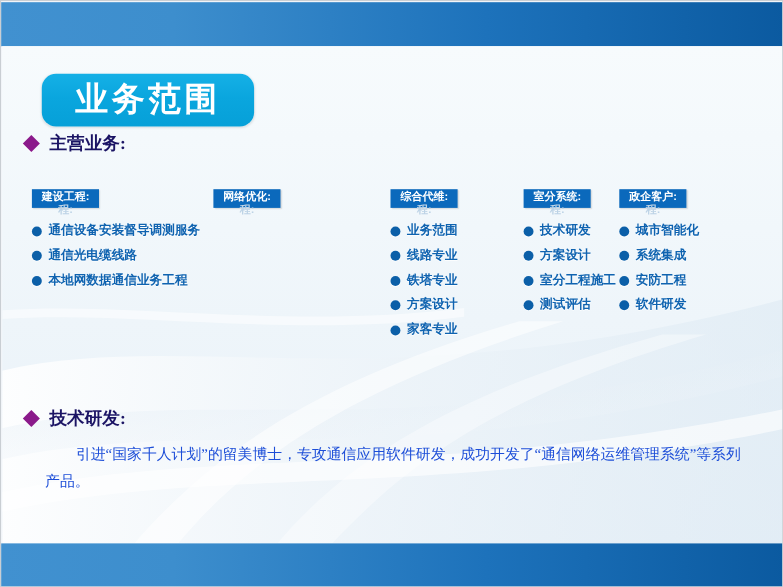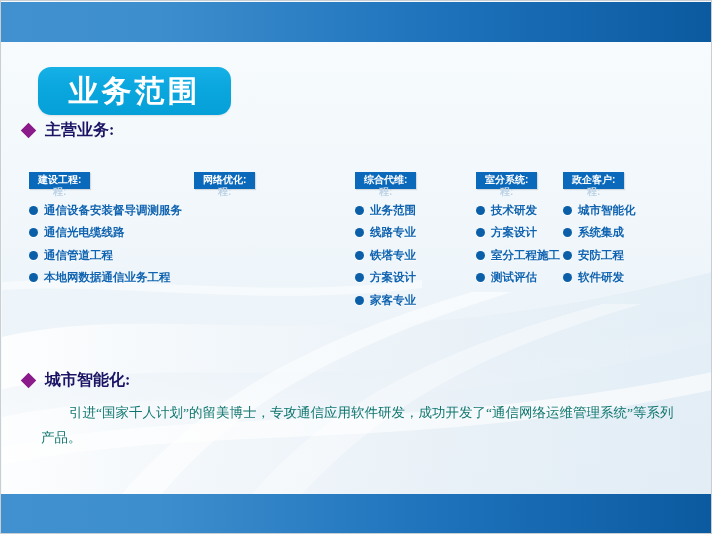--- a/index.html
+++ b/index.html
@@ -113,21 +113,21 @@
   #col-0{left:28px;}
   #col-1{left:193px;}
   #col-2{left:354px;}
   #col-3{left:475px;}
   #col-4{left:562px;}
 
   
   #rd-paragraph{
     position:absolute;left:40px;top:400px;width:645px;
     font-family:"Liberation Serif","DejaVu Serif",serif;
-    font-size:13.5px;color:#0f766e;line-height:1.85;
+    font-size:13.5px;color:#1d4ed8;line-height:1.85;
     text-indent:28px;z-index:4;
   }
 </style>
 </head>
 <body>
 
 <div id="slide">
 
   <div class="band top"></div>
 
@@ -172,24 +172,20 @@
         <li>
             <span class="bullet"></span>
             <span class="item-label">通信设备安装督导调测服务</span>
           </li>
         <li>
             <span class="bullet"></span>
             <span class="item-label">通信光电缆线路</span>
           </li>
         <li>
             <span class="bullet"></span>
-            <span class="item-label">通信管道工程</span>
-          </li>
-        <li>
-            <span class="bullet"></span>
             <span class="item-label">本地网数据通信业务工程</span>
           </li>
       </ul>
     </div>
 
     <div class="col" id="col-1">
       <div class="col-head">
         <span>网络优化:</span>
         <span class="ghost">程:</span>
       </div>
@@ -271,19 +267,19 @@
             <span class="bullet"></span>
             <span class="item-label">软件研发</span>
           </li>
       </ul>
     </div>
 
   </div>
 
   <div class="section-head" id="head-rd">
     <span class="diamond"></span>
-    <span class="label">城市智能化:</span>
+    <span class="label">技术研发:</span>
   </div>
 
   <div id="rd-paragraph">引进“国家千人计划”的留美博士，专攻通信应用软件研发，成功开发了“通信网络运维管理系统”等系列产品。</div>
 
   <div class="band bottom"></div>
 </div>
 
 </body></html>

